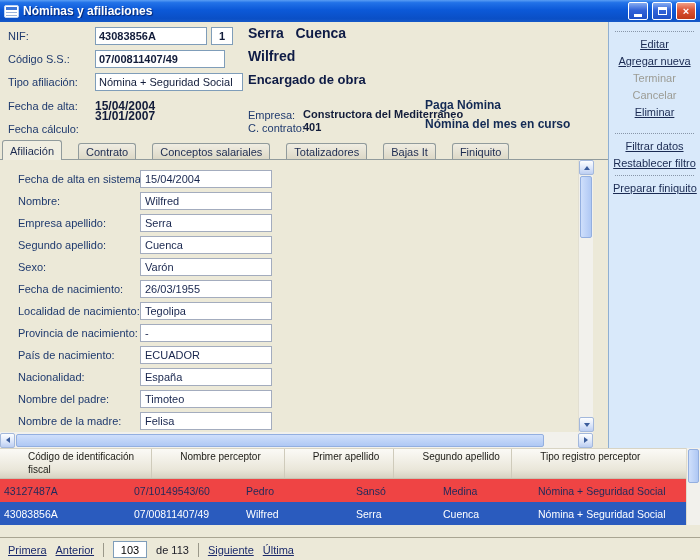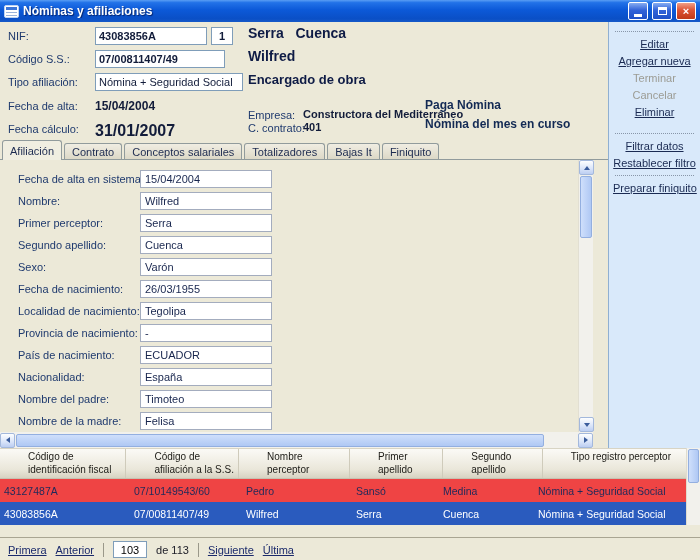--- a/index.html
+++ b/index.html
@@ -29,21 +29,21 @@
   .inputbox { position:absolute; height:18px; background:#fff; border:1px solid #7F9DB9; padding:2px 3px; color:#121C3A; font-weight:bold; white-space:nowrap; overflow:hidden; }
   .combo { font-weight:normal; }
   .vbold { position:absolute; font-weight:bold; color:#121C3A; white-space:pre; }
   .big14 { font-size:14px; color:#0E1B45; }
   .big13 { font-size:13px; color:#0E1B45; }
   .navy12 { font-size:12px; color:#132A54; }
 
   
   .tabs { position:relative; flex:0 0 20px; display:flex; align-items:flex-end; padding-left:2px; }
   .tabs::after { content:""; position:absolute; left:0; right:0; bottom:0; height:1px; background:#919B9C; z-index:1; }
-  .tab { position:relative; height:17px; padding:0 7px; display:flex; align-items:center; background:linear-gradient(#F0EDE2,#DBD7C5); border:1px solid #919B9C; border-bottom:none; border-radius:3px 3px 0 0; margin-right:2px; color:#1D2B50; cursor:pointer; z-index:0; white-space:nowrap; }
+  .tab { position:relative; height:17px; padding:0 7px; display:flex; align-items:center; background:linear-gradient(#F0EDE2,#DBD7C5); border:1px solid #919B9C; border-bottom:none; border-radius:3px 3px 0 0; margin-right:16px; color:#1D2B50; cursor:pointer; z-index:0; white-space:nowrap; }
   .tab.active { height:20px; background:#F0EEE1; z-index:2; }
 
   
   .content-row { flex:0 0 272px; display:flex; }
   .tab-panel { width:578px; padding:8px 0 0 18px; }
   .frow { height:22px; display:flex; align-items:center; }
   .flabel { width:122px; color:#1F3A6E; white-space:nowrap; }
   .finput { width:132px; height:18px; background:#fff; border:1px solid #A3ACBE; padding:2px 4px; color:#18264E; white-space:nowrap; overflow:hidden; }
 
   
@@ -124,21 +124,21 @@
         <span class="inputbox combo" style="left:95px;top:51px;width:148px">Nómina + Seguridad Social</span>
         <span class="vbold big13" style="left:248px;top:50px">Encargado de obra</span>
 
         <span class="lbl" style="left:8px;top:78px">Fecha de alta:</span>
         <span class="vbold" style="left:95px;top:77px;font-size:12px">15/04/2004</span>
         <span class="lbl" style="left:248px;top:87px">Empresa:</span>
         <span class="vbold" style="left:303px;top:86px">Constructora del Mediterráneo</span>
         <span class="vbold navy12" style="left:425px;top:76px">Paga Nómina</span>
 
         <span class="lbl" style="left:8px;top:101px">Fecha cálculo:</span>
-        <span class="vbold" style="left:95px;top:100px;font-size:16px">31/01/2007</span>
+        <span class="vbold" style="left:95px;top:87px;font-size:12px">31/01/2007</span>
         <span class="lbl" style="left:248px;top:100px">C. contrato:</span>
         <span class="vbold" style="left:303px;top:99px">401</span>
         <span class="vbold navy12" style="left:425px;top:95px">Nómina del mes en curso</span>
       </div>
 
       <div class="tabs">
         <div class="tab active">Afiliación</div>
         <div class="tab">Contrato</div>
         <div class="tab">Conceptos salariales</div>
         <div class="tab">Totalizadores</div>
@@ -150,21 +150,21 @@
         <div class="tab-panel">
           <div class="frow">
               <span class="flabel">Fecha de alta en sistema:</span>
               <span class="finput">15/04/2004</span>
             </div>
           <div class="frow">
               <span class="flabel">Nombre:</span>
               <span class="finput">Wilfred</span>
             </div>
           <div class="frow">
-              <span class="flabel">Primer perceptor:</span>
+              <span class="flabel">Empresa apellido:</span>
               <span class="finput">Serra</span>
             </div>
           <div class="frow">
               <span class="flabel">Segundo apellido:</span>
               <span class="finput">Cuenca</span>
             </div>
           <div class="frow">
               <span class="flabel">Sexo:</span>
               <span class="finput">Varón</span>
             </div>
@@ -237,21 +237,20 @@
       <div class="side-link">Restablecer filtro</div>
       <div class="side-sep"></div>
       <div class="side-link">Preparar finiquito</div>
     </div>
   </div>
 
   <div class="grid">
     <div class="grid-main">
       <div class="grid-header">
         <div class="ghc c0">Código de identificación fiscal</div>
-        <div class="ghc c1">Código de afiliación a la S.S.</div>
         <div class="ghc c2">Nombre perceptor</div>
         <div class="ghc c3">Primer apellido</div>
         <div class="ghc c4">Segundo apellido</div>
         <div class="ghc c5">Tipo registro perceptor</div>
       </div>
       <div class="grid-row r0">
         <div class="gc c0">43127487A</div>
         <div class="gc c1">07/10149543/60</div>
         <div class="gc c2">Pedro</div>
         <div class="gc c3">Sansó</div>

